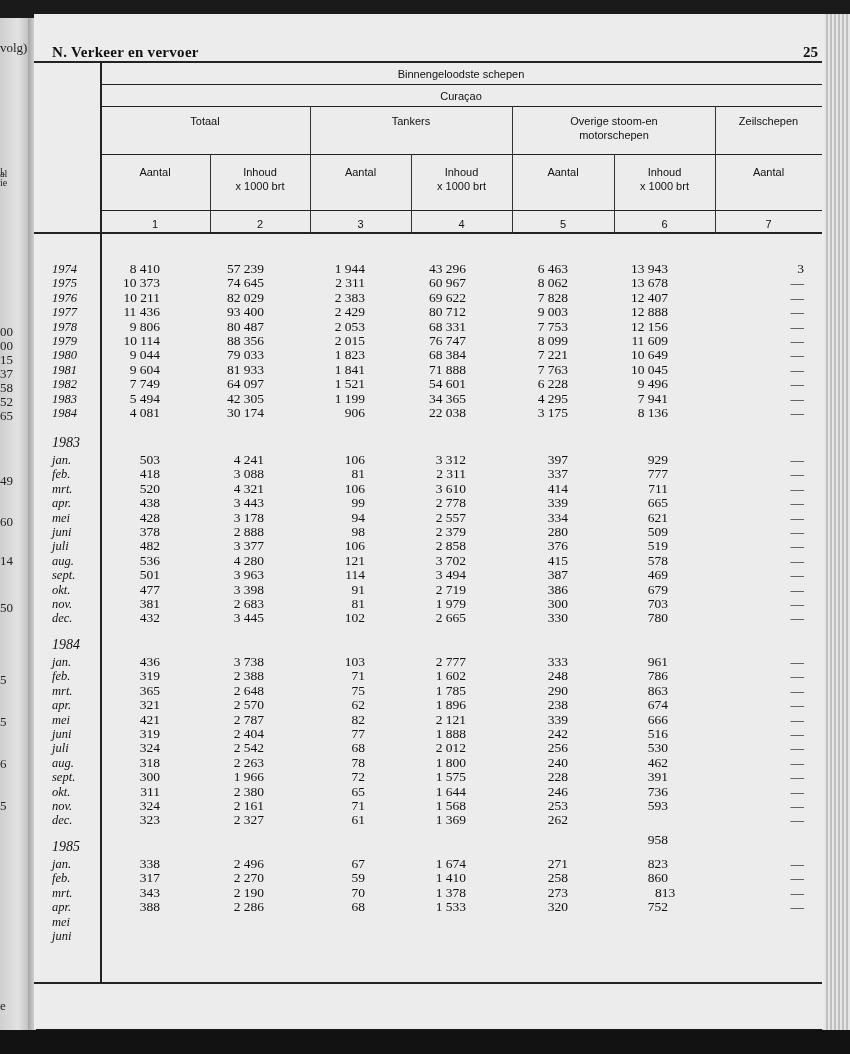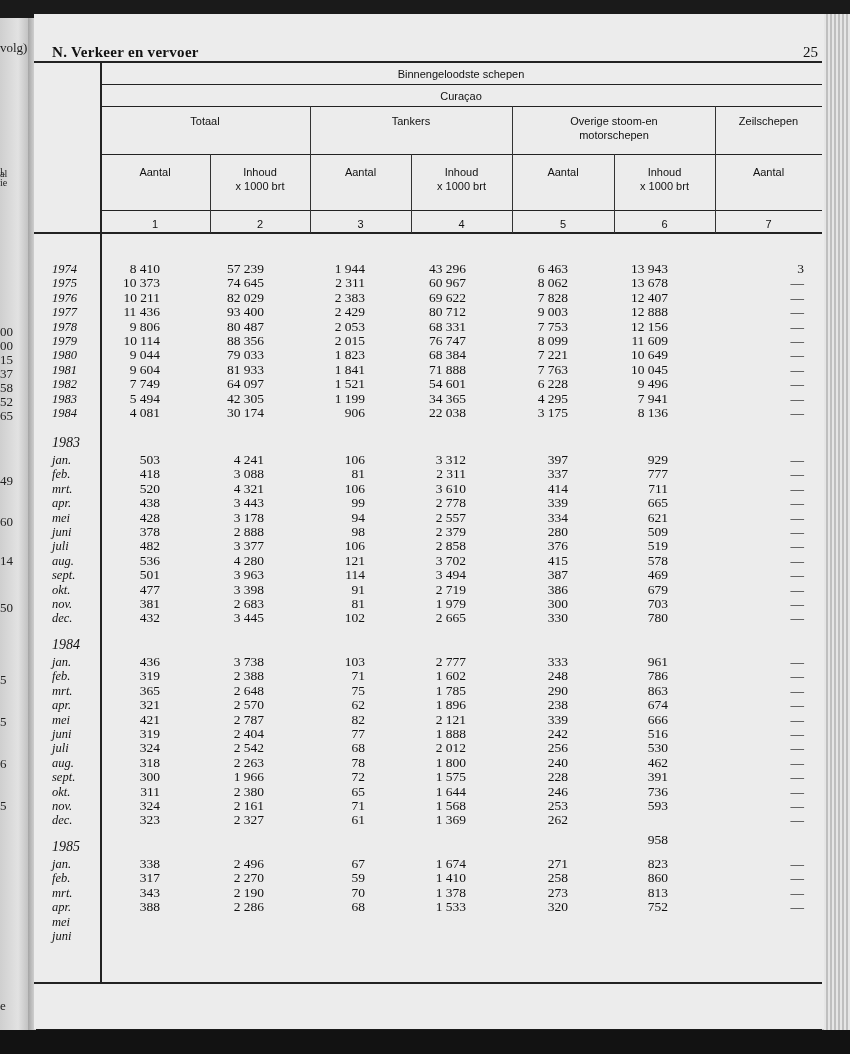--- a/index.html
+++ b/index.html
@@ -4,21 +4,21 @@
 <style>
   html,body{margin:0;padding:0;}
   body{width:850px;height:1054px;background:#1a1a1a;position:relative;overflow:hidden;font-family:"Liberation Serif",serif;}
   .left-page{position:absolute;left:0;top:18px;width:30px;height:1020px;background:linear-gradient(90deg,#cfcfcf,#e2e2e2 60%,#bdbdbd);}
   .left-page .frag{position:absolute;left:0;font-size:13px;color:#222;}
   .gutter{position:absolute;left:28px;top:18px;width:8px;height:1025px;background:linear-gradient(90deg,#a5a5a5,#dcdcdc);}
   .page{position:absolute;left:34px;top:14px;width:790px;height:1015px;background:#ececec;}
   .page-edge{position:absolute;left:822px;top:14px;width:28px;height:1025px;background:repeating-linear-gradient(90deg,#bfbfbf 0 2px,#e6e6e6 2px 4px);}
   .bottom-shadow{position:absolute;left:0;top:1030px;width:850px;height:24px;background:#121212;}
   .section-title{position:absolute;left:18px;top:30px;font-size:15px;font-weight:bold;letter-spacing:0.3px;color:#111;}
-  .page-number{position:absolute;right:6px;top:30px;font-size:15px;font-weight:normal;color:#111;}
+  .page-number{position:absolute;right:6px;top:30px;font-size:15px;font-weight:bold;color:#111;}
   .rule{position:absolute;background:#222;}
   .vline{position:absolute;width:1px;background:#333;}
   .hcell{position:absolute;font-family:"Liberation Sans",sans-serif;font-size:11px;color:#111;text-align:center;line-height:14px;}
   .label{position:absolute;left:18px;width:56px;font-style:italic;font-size:12.5px;color:#111;line-height:14px;}
   .label.year{font-size:14px;}
   .num{position:absolute;font-size:13.5px;color:#111;text-align:right;line-height:14px;white-space:nowrap;}
 </style>
 </head>
 <body>
 
@@ -393,21 +393,21 @@
       <div class="num" style="top: 857.4px; left: 362px; width: 70px;">1 410</div>
       <div class="num" style="top: 857.4px; left: 464px; width: 70px;">258</div>
       <div class="num" style="top: 857.4px; left: 564px; width: 70px;">860</div>
       <div class="num" style="top: 857.4px; left: 700px; width: 70px;">—</div>
       <div class="label" style="top: 871.8px;">mrt.</div>
       <div class="num" style="top: 871.8px; left: 56px; width: 70px;">343</div>
       <div class="num" style="top: 871.8px; left: 160px; width: 70px;">2 190</div>
       <div class="num" style="top: 871.8px; left: 261px; width: 70px;">70</div>
       <div class="num" style="top: 871.8px; left: 362px; width: 70px;">1 378</div>
       <div class="num" style="top: 871.8px; left: 464px; width: 70px;">273</div>
-      <div class="num" style="top: 871.8px; left: 564px; width: 70px;">813</div>
+      <div class="num" style="top: 871.8px; left: 596px; width: 70px; text-align: center;">813</div>
       <div class="num" style="top: 871.8px; left: 700px; width: 70px;">—</div>
       <div class="label" style="top: 886.2px;">apr.</div>
       <div class="num" style="top: 886.2px; left: 56px; width: 70px;">388</div>
       <div class="num" style="top: 886.2px; left: 160px; width: 70px;">2 286</div>
       <div class="num" style="top: 886.2px; left: 261px; width: 70px;">68</div>
       <div class="num" style="top: 886.2px; left: 362px; width: 70px;">1 533</div>
       <div class="num" style="top: 886.2px; left: 464px; width: 70px;">320</div>
       <div class="num" style="top: 886.2px; left: 564px; width: 70px;">752</div>
       <div class="num" style="top: 886.2px; left: 700px; width: 70px;">—</div>
       <div class="label" style="top: 900.6px;">mei</div>

